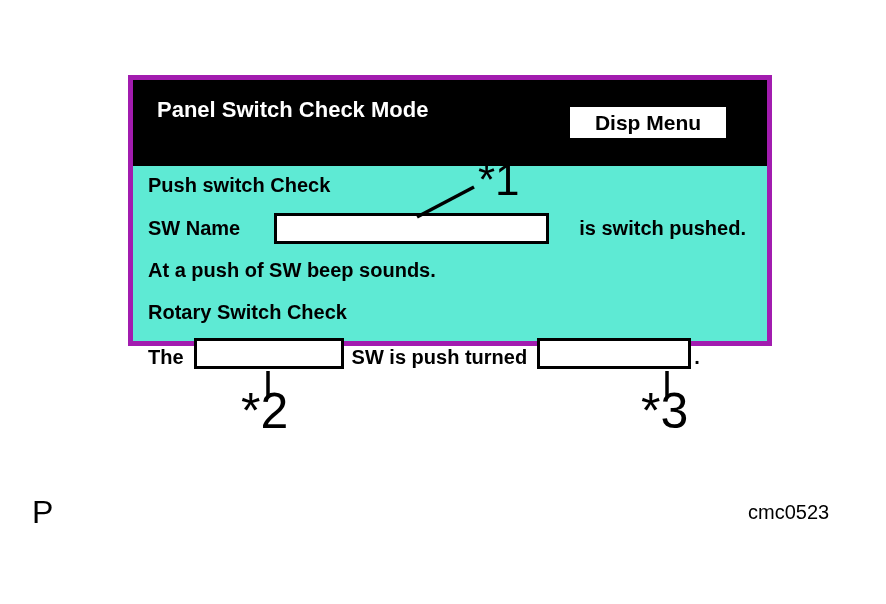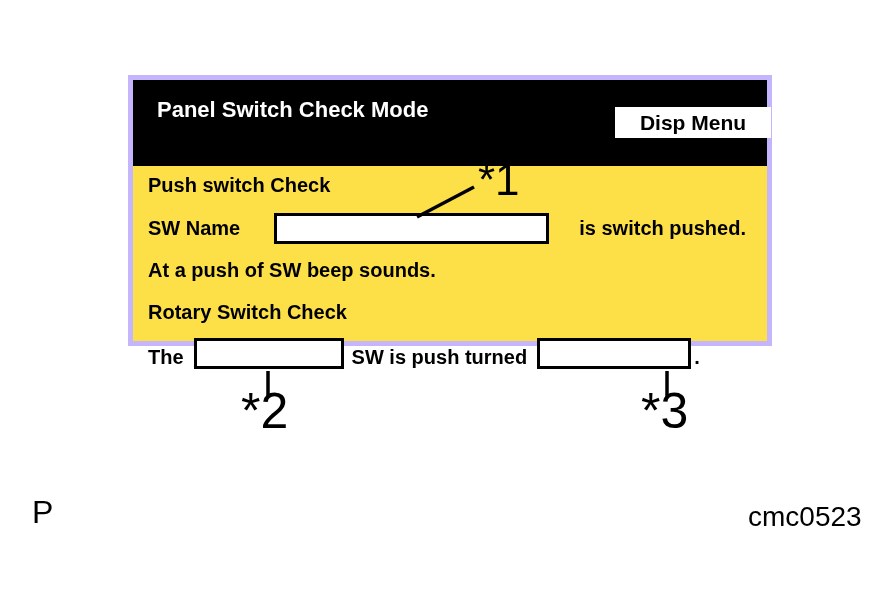--- a/index.html
+++ b/index.html
@@ -17,43 +17,43 @@
     color: #000000;
   }
   
   .screen {
     position: absolute;
     left: 128px;
     top: 75px;
     width: 644px;
     height: 271px;
     box-sizing: border-box;
-    border: 5px solid #c4b5fd;
-    background: #fde047;
+    border: 5px solid #a21caf;
+    background: #5eead4;
   }
   .screen-header {
     position: absolute;
     left: 0;
     top: 0;
     width: 634px;
     height: 86px;
     background: #000000;
   }
   .screen-title {
     position: absolute;
     left: 24px;
     top: 17px;
     color: #ffffff;
     font-size: 22px;
     font-weight: bold;
     white-space: nowrap;
   }
   .disp-menu-btn {
     position: absolute;
-    left: 482px;
+    left: 437px;
     top: 27px;
     width: 156px;
     height: 31px;
     background: #ffffff;
     color: #000000;
     font-size: 21px;
     font-weight: bold;
     display: flex;
     align-items: center;
     justify-content: center;
@@ -103,21 +103,21 @@
     position: absolute;
     left: 32px;
     top: 494px;
     font-size: 32px;
     font-weight: normal;
   }
   .figure-code {
     position: absolute;
     left: 748px;
     top: 501px;
-    font-size: 28px;
+    font-size: 20px;
     font-weight: normal;
   }
 </style>
 </head>
 <body>
 
 <div class="canvas">
 
   <div class="screen">
 

